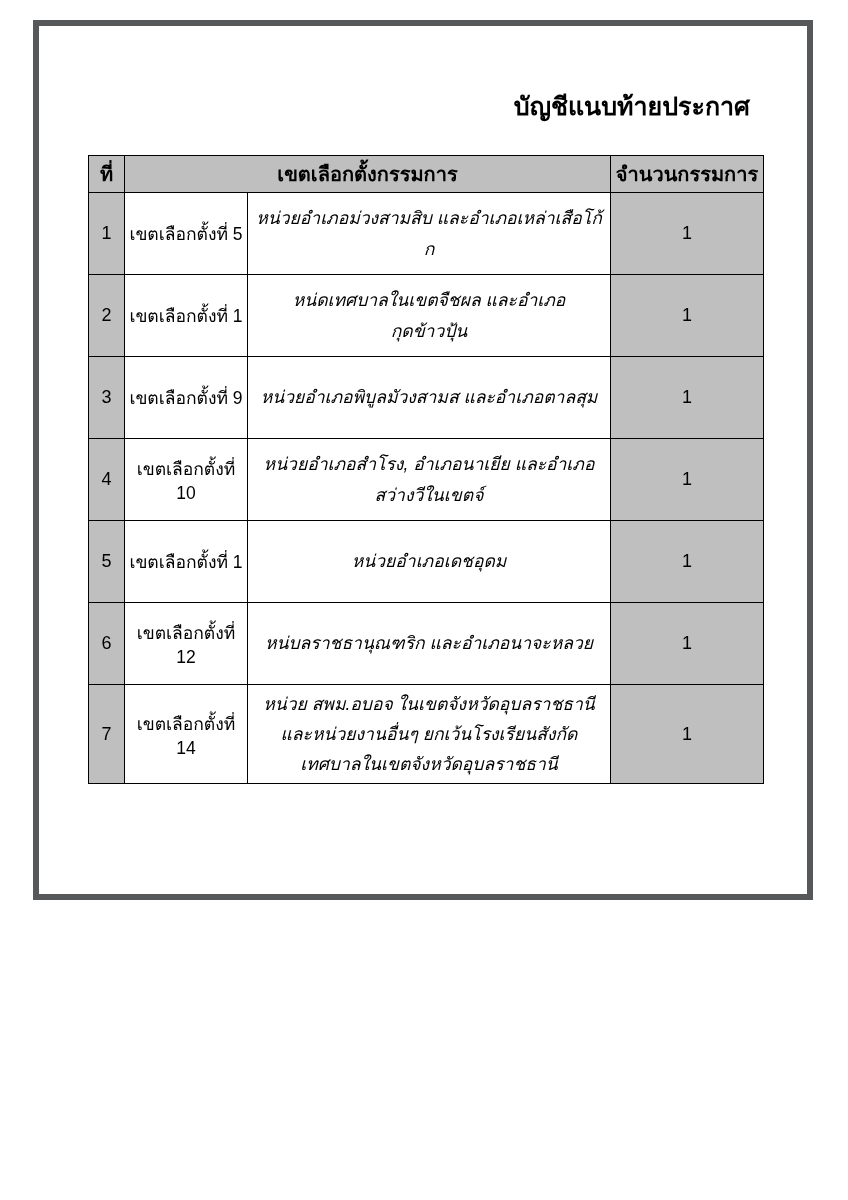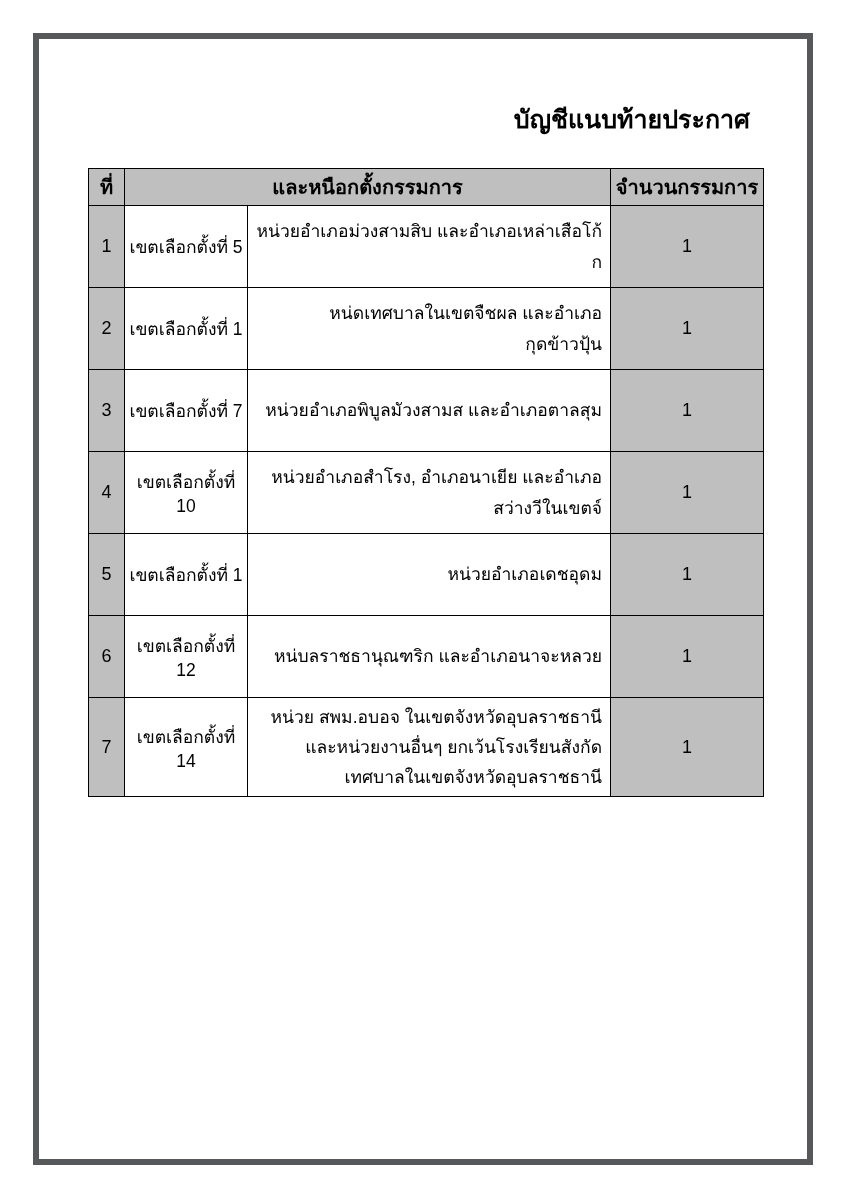--- a/index.html
+++ b/index.html
@@ -12,23 +12,23 @@
   .canvas {
     position: relative;
     width: 848px;
     height: 1200px;
     background: #ffffff;
     overflow: hidden;
   }
   .page-frame {
     position: absolute;
     left: 33px;
-    top: 33px;
+    top: 20px;
     width: 780px;
-    height: 1132px;
+    height: 880px;
     box-sizing: border-box;
     border: 6px solid #57585a;
     background: #ffffff;
   }
   .doc-title {
     position: absolute;
     top: 60px;
     right: 57px;
     font-size: 25px;
     font-weight: bold;
@@ -67,63 +67,64 @@
   td.gray {
     background: #bfbfbf;
   }
   td.c {
     text-align: center;
   }
   td.num {
     font-size: 18px;
   }
   td.desc {
-    text-align: right;
+    text-align: center;
     padding: 4px 8px;
     line-height: 1.72;
+    font-style: italic;
   }
 </style>
 </head>
 <body>
 
 <div class="canvas">
   <div class="page-frame">
 
     <div class="doc-title">บัญชีแนบท้ายประกาศ</div>
 
     <table class="doc-table">
       <colgroup>
         <col style="width:36px">
         <col style="width:123px">
         <col style="width:363px">
         <col style="width:153px">
       </colgroup>
       <thead>
         <tr>
           <th>ที่</th>
-          <th colspan="2">และหนือกตั้งกรรมการ</th>
+          <th colspan="2">เขตเลือกตั้งกรรมการ</th>
           <th>จำนวนกรรมการ</th>
         </tr>
       </thead>
       <tbody>
         <tr>
           <td class="gray c num">1</td>
           <td class="c">เขตเลือกตั้งที่ 5</td>
           <td class="desc">หน่วยอำเภอม่วงสามสิบ และอำเภอเหล่าเสือโก้ก</td>
           <td class="gray c num">1</td>
         </tr>
         <tr>
           <td class="gray c num">2</td>
           <td class="c">เขตเลือกตั้งที่ 1</td>
           <td class="desc">หน่ดเทศบาลในเขตจืชผล และอำเภอกุดข้าวปุ้น</td>
           <td class="gray c num">1</td>
         </tr>
         <tr>
           <td class="gray c num">3</td>
-          <td class="c">เขตเลือกตั้งที่ 7</td>
+          <td class="c">เขตเลือกตั้งที่ 9</td>
           <td class="desc">หน่วยอำเภอพิบูลมัวงสามส และอำเภอตาลสุม</td>
           <td class="gray c num">1</td>
         </tr>
         <tr>
           <td class="gray c num">4</td>
           <td class="c">เขตเลือกตั้งที่ 10</td>
           <td class="desc">หน่วยอำเภอสำโรง, อำเภอนาเยีย และอำเภอสว่างวีในเขตจ์</td>
           <td class="gray c num">1</td>
         </tr>
         <tr>

